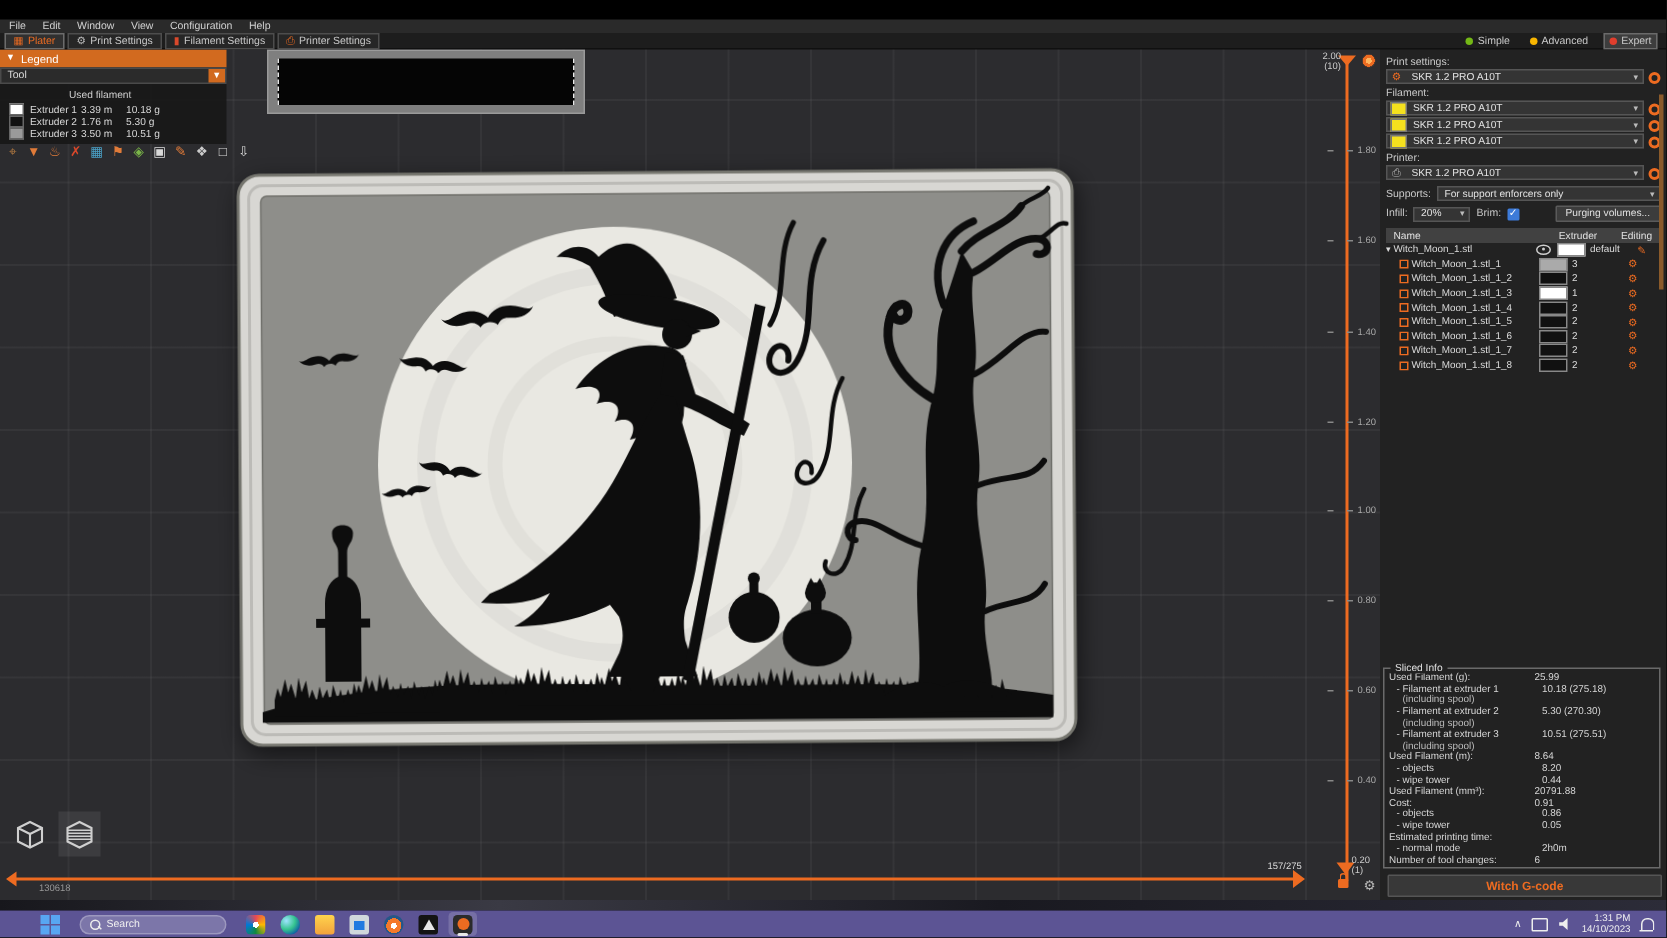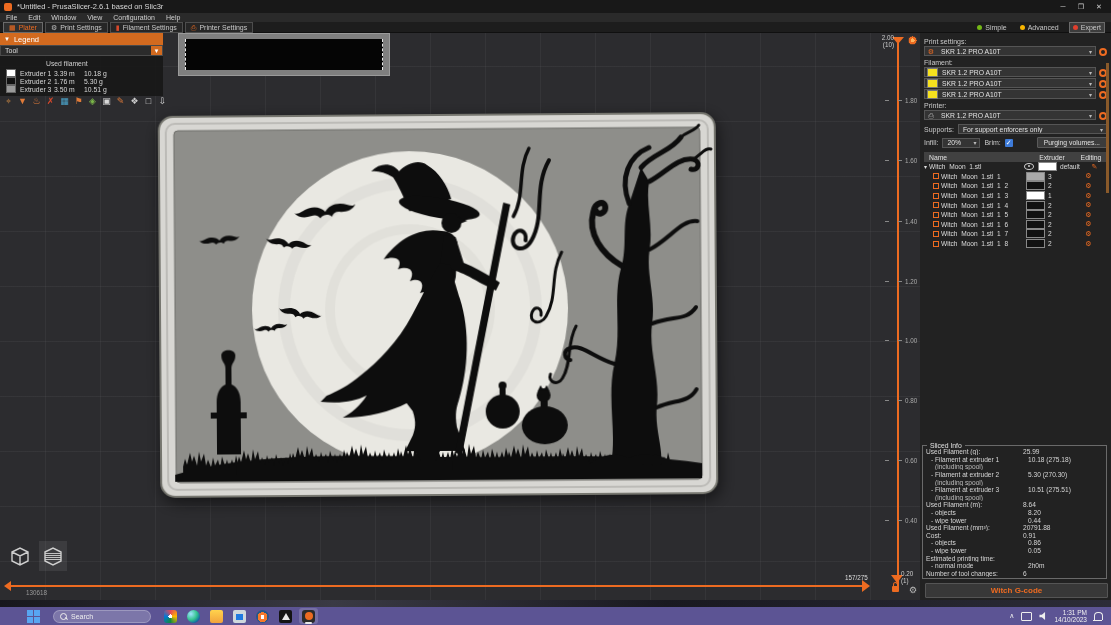--- a/index.html
+++ b/index.html
@@ -38,21 +38,21 @@
 
   
   #wipe-tower{left:178px;top:0px;width:212px;height:43px;background:#7f7f7f;border:1px solid #9a9a9a;box-sizing:border-box;padding:5px 6px;}
   #wipe-tower-inner{width:100%;height:100%;background:#050505;box-sizing:border-box;
     border-left:1px dashed #e8e8e8;border-right:1px dashed #e8e8e8;}
 
   
   #plaque{left:158px;top:80px;width:561px;height:386px;transform:rotate(-.4deg);filter:drop-shadow(2px 5px 8px rgba(0,0,0,.55));}
 
   
-  #legend{left:0;top:0;width:163px;}
+  #legend{left:0;top:0;width:151px;}
   #legend-header{height:12px;background:#D26A1F;display:flex;align-items:center;gap:4px;padding-left:4px;}
   #legend-header .tri{font-size:6px;color:#fff;}
   #legend-title{font-size:7.5px;color:#fff;}
   #tool-combo{height:11px;background:#2b2b2b;border:1px solid #4a4a4a;display:flex;align-items:center;box-sizing:border-box;}
   #tool-combo .val{font-size:7px;color:#ddd;padding-left:4px;flex:1;}
   #tool-combo .dd{width:11px;height:100%;background:#D26A1F;color:#fff;font-size:6px;text-align:center;line-height:10px;}
   #uf-table{background:rgba(24,24,24,.92);padding:2px 0 3px 0;}
   .uf-head{font-size:6.8px;color:#cfcfcf;padding:2px 0 2px 46px;}
   .uf-row{display:flex;align-items:center;height:8px;font-size:6.8px;color:#d8d8d8;}
   .uf-sw{width:8px;height:6px;margin:0 4px 0 6px;border:1px solid #666;}
@@ -168,29 +168,20 @@
   #clock{display:flex;flex-direction:column;align-items:flex-end;line-height:7px;}
   #clock div{font-size:6.5px;color:#f0f0f0;}
   #tray-bell{width:7px;height:7px;border:1px solid #eee;border-bottom:none;border-radius:4px 4px 0 0;position:relative;}
   #tray-bell:after{content:"";position:absolute;left:-2px;bottom:-1px;width:9px;height:1px;background:#eee;}
 </style>
 </head>
 <body>
 
 <div id="screen">
 
-  <div id="titlebar" class="abs">
-    <div id="app-logo"></div>
-    <div id="win-title">*Untitled - PrusaSlicer-2.6.1 based on Slic3r</div>
-    <div id="win-controls">
-      <div class="winbtn">─</div>
-      <div class="winbtn">❐</div>
-      <div class="winbtn">✕</div>
-    </div>
-  </div>
 
   <div id="menubar" class="abs">
     <span class="menu-item">File</span>
     <span class="menu-item">Edit</span>
     <span class="menu-item">Window</span>
     <span class="menu-item">View</span>
     <span class="menu-item">Configuration</span>
     <span class="menu-item">Help</span>
   </div>
 

